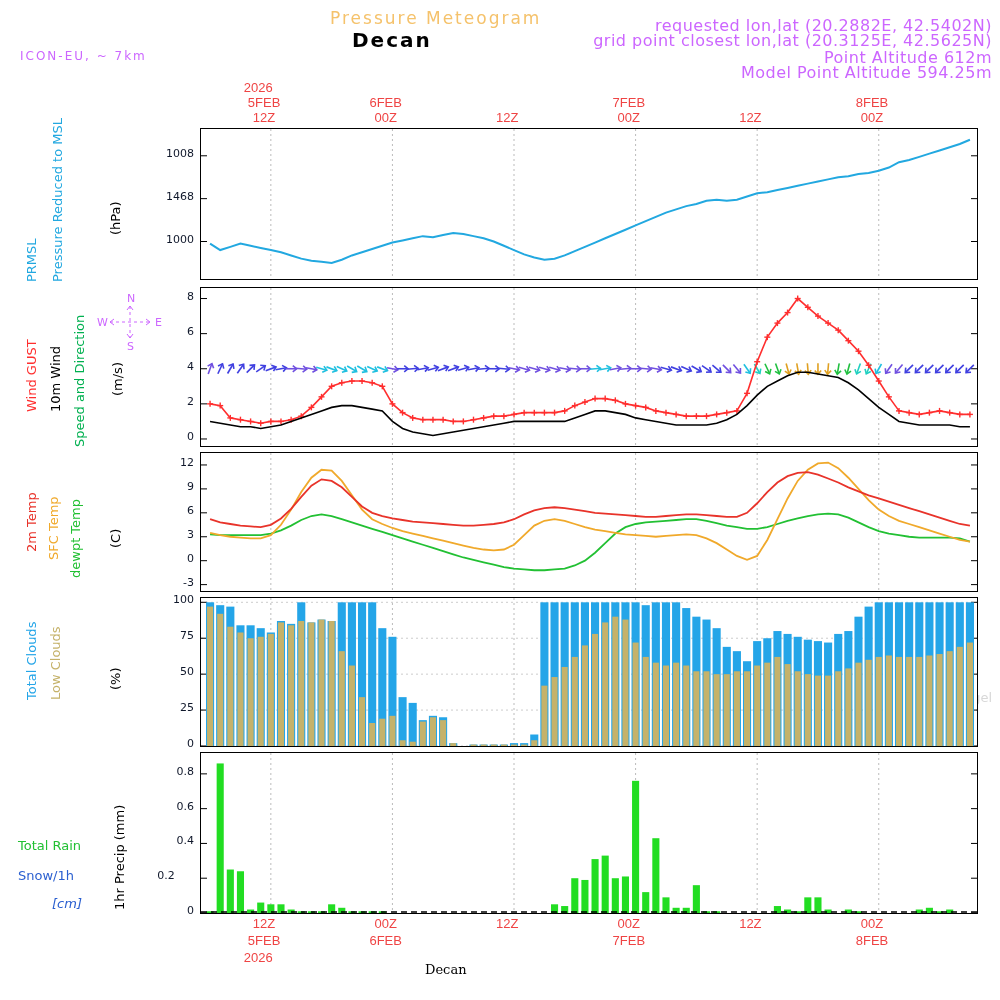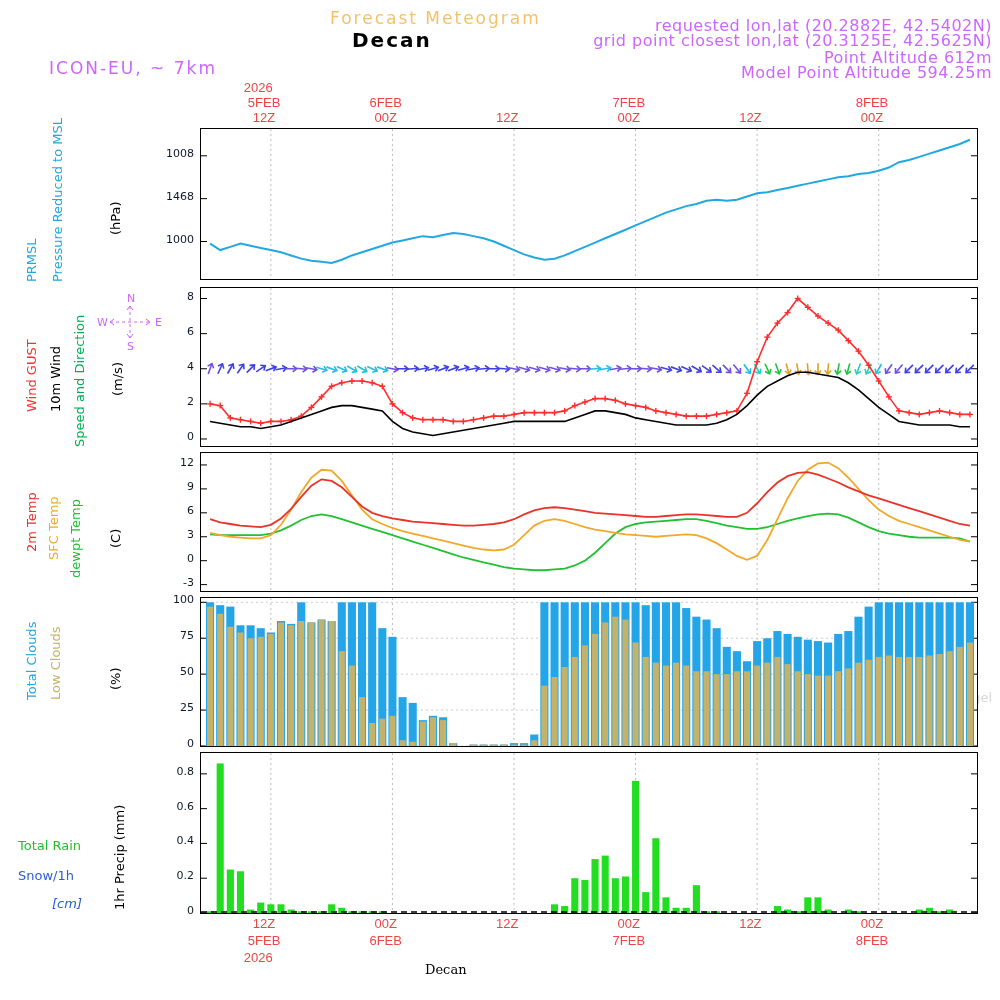--- a/index.html
+++ b/index.html
@@ -1,36 +1,36 @@
 <!DOCTYPE html>
 <html><head>
 <meta charset="utf-8">
 <style>
   html,body{margin:0;padding:0;background:#ffffff;}
   body{width:1000px;height:1000px;position:relative;font-family:"DejaVu Sans",sans-serif;overflow:hidden;}
   .abs{position:absolute;}
   .title-forecast{left:330px;top:8px;font-size:17px;letter-spacing:2px;color:#f5c26b;font-family:"DejaVu Sans",sans-serif;}
   .title-station{left:352px;top:28px;font-size:20px;font-weight:bold;color:#000;letter-spacing:2px;font-family:"DejaVu Sans",sans-serif;}
-  .model-label{left:20px;top:58px;font-size:17px;color:#cc66ff;letter-spacing:2px;margin-left:29px;}
+  .model-label{left:20px;top:49px;font-size:12px;color:#cc66ff;letter-spacing:2px;}
   .meta{right:8px;font-size:16px;color:#cc66ff;text-align:right;font-family:"DejaVu Sans",sans-serif;letter-spacing:0.5px;}
   .meta1{top:16px;} .meta2{top:31px;} .meta3{top:48px;} .meta4{top:63px;}
 
   .plotbox{position:absolute;border:1px solid #000;background:#fff;box-sizing:border-box;}
   svg{display:block;}
   .axlabel{position:absolute;font-size:13px;font-family:"DejaVu Sans",sans-serif;}
   .rot{transform-origin:0 0;transform:rotate(-90deg);white-space:nowrap;}
   .tickx{position:absolute;font-size:13px;color:#ef4444;font-family:Liberation Sans, sans-serif;}
   .ticky{position:absolute;font-size:11px;color:#0f172a;text-align:right;font-family:"DejaVu Sans",sans-serif;}
   .byangel{position:absolute;right:8px;top:690px;font-size:13px;color:#d8d8d8;}
   .bottomlabel{position:absolute;font-size:13px;font-family:"DejaVu Serif",serif;}
 </style>
 </head>
 <body>
 
-<div class="abs title-forecast">Forecast Meteogram</div>
+<div class="abs title-forecast">Pressure Meteogram</div>
 <div class="abs title-station">Decan</div>
 <div class="abs model-label">ICON-EU, ~ 7km</div>
 <div class="abs meta meta1">requested lon,lat (20.2882E, 42.5402N)</div>
 <div class="abs meta meta2">grid point closest lon,lat (20.3125E, 42.5625N)</div>
 <div class="abs meta meta3">Point Altitude 612m</div>
 <div class="abs meta meta4">Model Point Altitude 594.25m</div>
 <div class="byangel">by Angel</div>
 
 <div class="abs" id="top-axis" style="left:0;top:80px;width:1000px;height:45px;">
     <div class="tickx" style="left: 243.855px; top: 0px;">2026</div>
@@ -876,16 +876,16 @@
 <div class="ticky" style="left: 138px; width: 56px; top: 527.757px;">3</div>
 <div class="ticky" style="left: 138px; width: 56px; top: 503.827px;">6</div>
 <div class="ticky" style="left: 138px; width: 56px; top: 479.896px;">9</div>
 <div class="ticky" style="left: 138px; width: 56px; top: 455.965px;">12</div>
 <div class="ticky" style="left: 138px; width: 56px; top: 737px;">0</div>
 <div class="ticky" style="left: 138px; width: 56px; top: 701.078px;">25</div>
 <div class="ticky" style="left: 138px; width: 56px; top: 665.155px;">50</div>
 <div class="ticky" style="left: 138px; width: 56px; top: 629.233px;">75</div>
 <div class="ticky" style="left: 138px; width: 56px; top: 593.311px;">100</div>
 <div class="ticky" style="left: 138px; width: 56px; top: 904px;">0</div>
-<div class="ticky" style="left: 138px; width: 56px; top: 869.217px;">0.2</div>
+<div class="ticky" style="left: 138px; width: 56px; top: 869.217px; text-align: center;">0.2</div>
 <div class="ticky" style="left: 138px; width: 56px; top: 834.435px;">0.4</div>
 <div class="ticky" style="left: 138px; width: 56px; top: 799.652px;">0.6</div>
 <div class="ticky" style="left: 138px; width: 56px; top: 764.87px;">0.8</div>
 
 </body></html>

